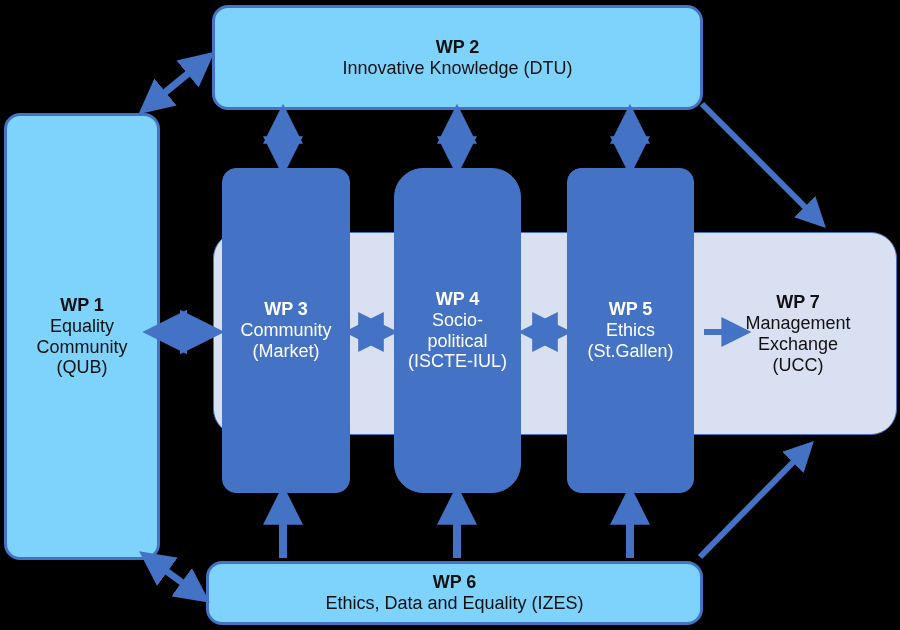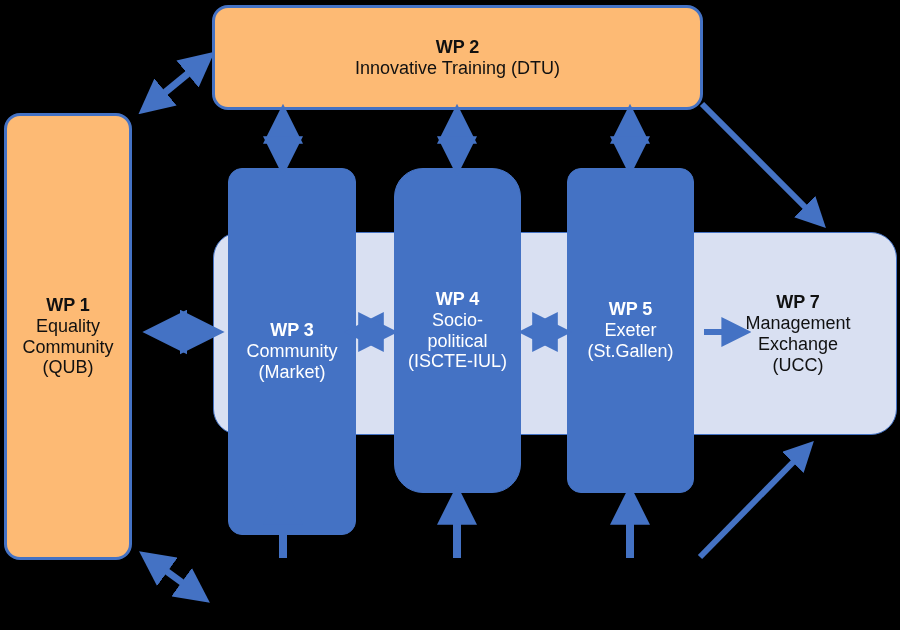--- a/index.html
+++ b/index.html
@@ -15,21 +15,21 @@
     box-sizing:border-box;
     display:flex;
     flex-direction:column;
     align-items:center;
     justify-content:center;
     text-align:center;
     line-height:1.16;
   }
   .node .ttl{font-weight:bold;}
   .white-node{
-    background:#fdba74;
+    background:#7dd3fc;
     border:3px solid #4472C4;
     color:#111111;
     border-radius:16px;
   }
   .blue-node{
     background:#4472C4;
     border:1px solid #4472C4;
     color:#FFFFFF;
     border-radius:14px;
   }
@@ -58,47 +58,51 @@
 
   <div class="band-label" style="left:700px;top:248px;width:196px;height:172px;font-size:18px;">
     <div class="ttl">WP 7</div>
     <div>Management</div>
     <div>Exchange</div>
     <div>(UCC)</div>
   </div>
 
   <div class="node white-node" style="left:212px;top:5px;width:491px;height:105px;font-size:18px;">
     <div class="ttl">WP 2</div>
-    <div>Innovative Training (DTU)</div>
+    <div>Innovative Knowledge (DTU)</div>
   </div>
 
-  <div class="node white-node" style="left:4px;top:113px;width:128px;height:447px;font-size:18px;">
+  <div class="node white-node" style="left:4px;top:113px;width:156px;height:447px;font-size:18px;">
     <div class="ttl">WP 1</div>
     <div>Equality</div>
     <div>Community</div>
     <div>(QUB)</div>
   </div>
 
+  <div class="node white-node" style="left:206px;top:561px;width:497px;height:64px;font-size:18px;">
+    <div class="ttl">WP 6</div>
+    <div>Ethics, Data and Equality (IZES)</div>
+  </div>
 
-  <div class="node blue-node" style="left:228px;top:168px;width:128px;height:367px;font-size:18px;">
+  <div class="node blue-node" style="left:222px;top:168px;width:128px;height:325px;font-size:18px;">
     <div class="ttl">WP 3</div>
     <div>Community</div>
     <div>(Market)</div>
   </div>
 
   <div class="node blue-node" style="left:394px;top:168px;width:127px;height:325px;font-size:18px;border-radius:29px;">
     <div class="ttl">WP 4</div>
     <div>Socio-</div>
     <div>political</div>
     <div>(ISCTE-IUL)</div>
   </div>
 
   <div class="node blue-node" style="left:567px;top:168px;width:127px;height:325px;font-size:18px;">
     <div class="ttl">WP 5</div>
-    <div>Exeter</div>
+    <div>Ethics</div>
     <div>(St.Gallen)</div>
   </div>
 
   <svg class="arrows" viewBox="0 0 900 630">
     <defs>
       <marker id="ahead" markerWidth="5" markerHeight="5" refX="3.6" refY="2.5" orient="auto">
         <path d="M0,0 L5,2.5 L0,5 z" fill="#4472C4"></path>
       </marker>
       <marker id="atail" markerWidth="5" markerHeight="5" refX="1.4" refY="2.5" orient="auto">
         <path d="M5,0 L0,2.5 L5,5 z" fill="#4472C4"></path>

